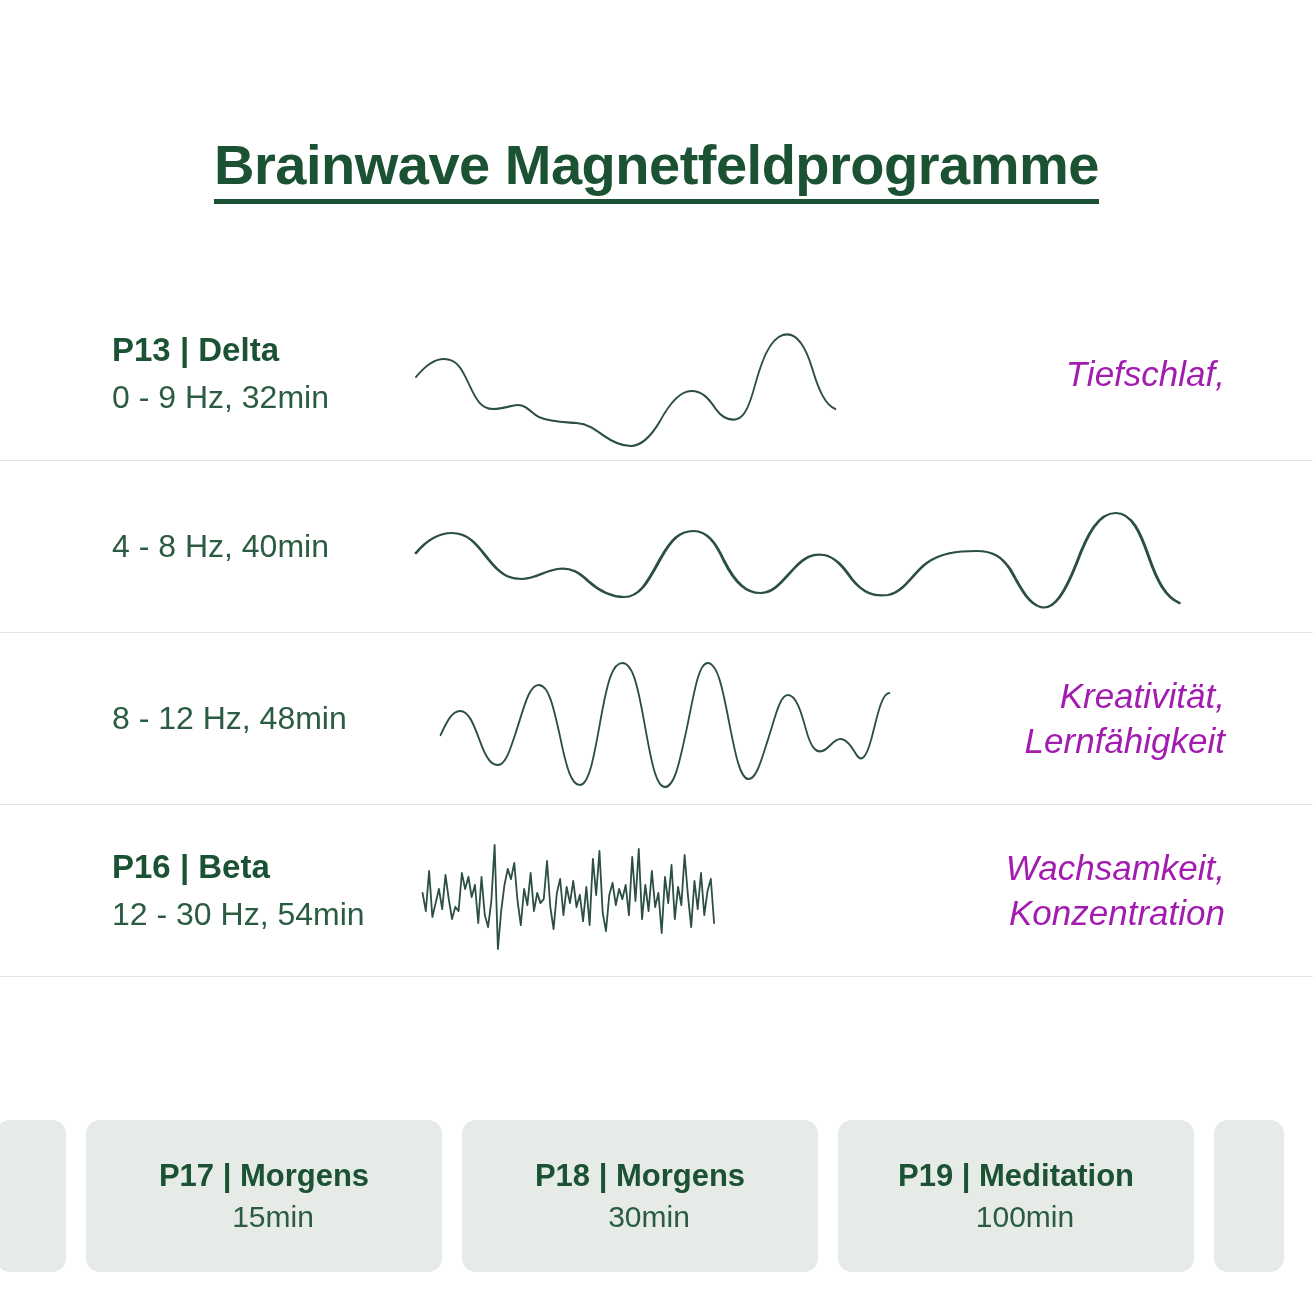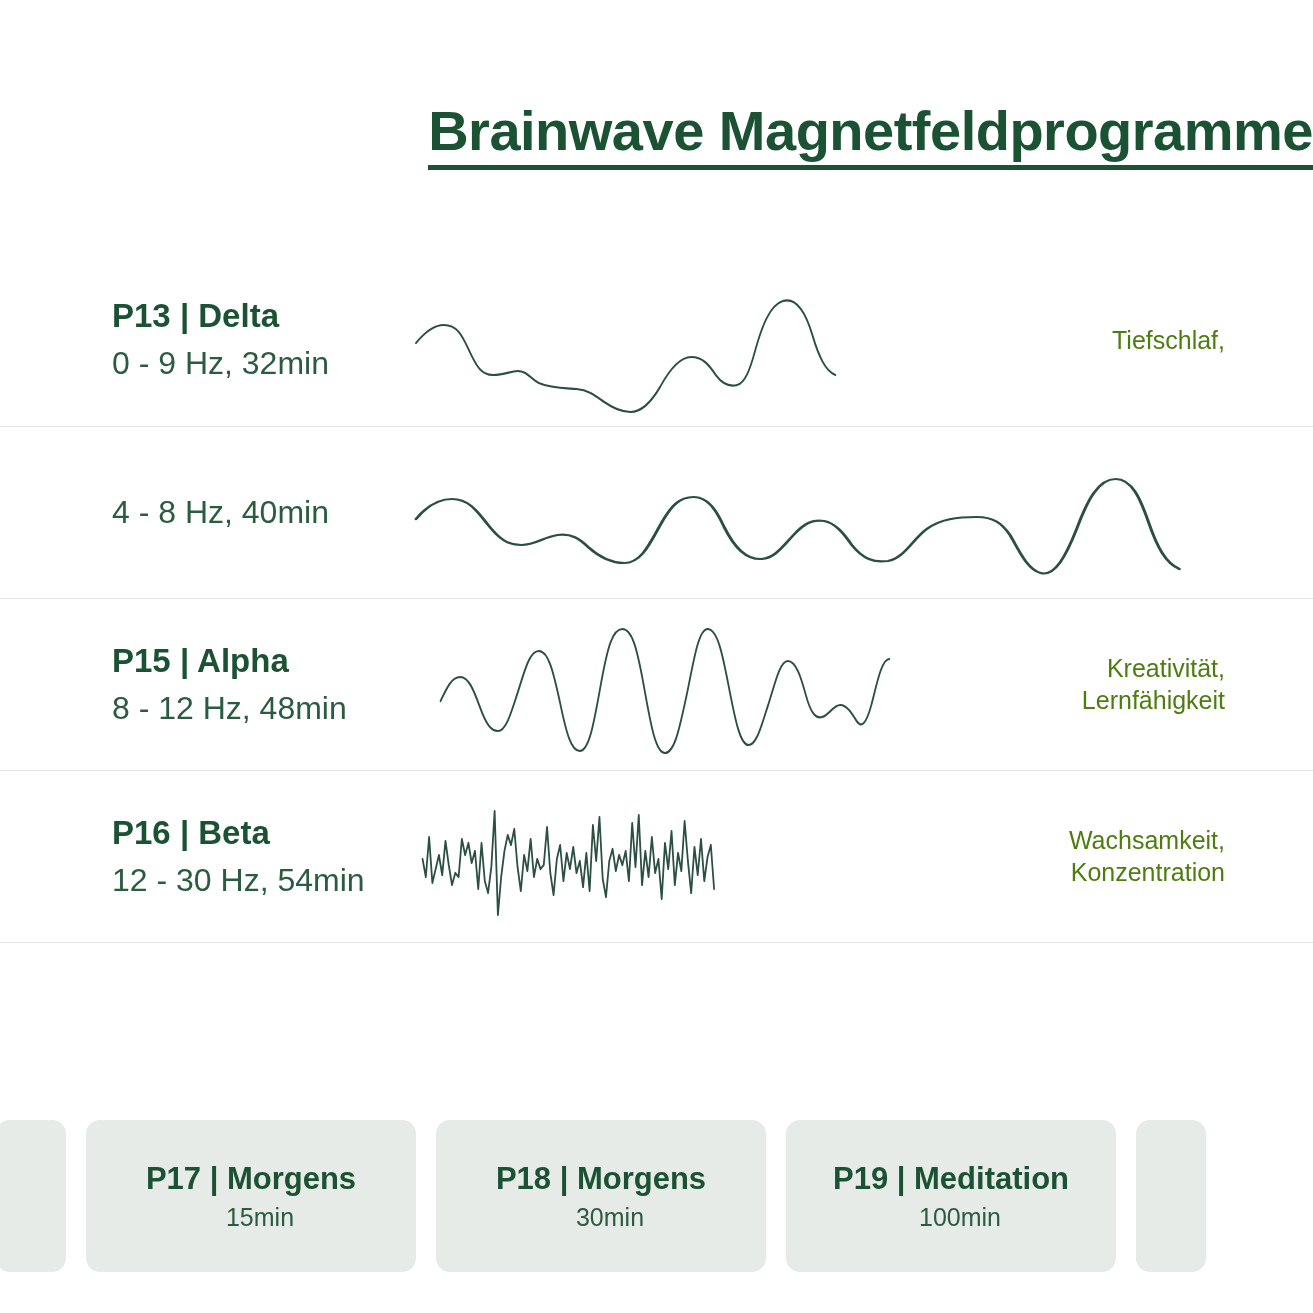--- a/index.html
+++ b/index.html
@@ -12,22 +12,22 @@
     height: 1313px;
     overflow: hidden;
     font-family: "Liberation Sans", sans-serif;
     color: #1e4d33;
     position: relative;
   }
 
   
   .title-wrap {
     width: 100%;
-    text-align: right;
-    padding-top: 62px;
+    text-align: center;
+    padding-top: 96px;
     box-sizing: border-box;
   }
   .title {
     display: inline-block;
     font-size: 56px;
     font-weight: bold;
     color: #1b5233;
     letter-spacing: -0.5px;
     line-height: 1.12;
     border-bottom: 5px solid #1b5233;
@@ -90,23 +90,24 @@
     stroke: #2b4f40;
     stroke-width: 2.2;
     stroke-linecap: round;
     stroke-linejoin: round;
   }
 
   .row-right {
     width: 330px;
     flex: 0 0 330px;
     text-align: right;
-    font-size: 25px;
+    font-size: 35px;
     line-height: 1.3;
-    color: #4d7c0f;
+    color: #a21caf;
+    font-style: italic;
   }
   .row-right .l2 { display: block; }
 
   
   .cards {
     position: absolute;
     left: 0;
     right: 0;
     top: 1120px;
     height: 152px;
@@ -117,37 +118,37 @@
     box-sizing: border-box;
   }
   .card {
     background: #e6ebe7;
     border-radius: 14px;
     display: flex;
     flex-direction: column;
     align-items: center;
     justify-content: center;
     flex: 0 0 auto;
-    width: 330px;
+    width: 356px;
     box-sizing: border-box;
   }
   .card-edge {
     width: 70px;
     flex: 0 0 70px;
   }
   .card-edge.left  { margin-left: -4px; }
   .card-title {
     font-size: 31px;
     font-weight: bold;
     color: #1b5233;
     white-space: nowrap;
     margin-bottom: 6px;
   }
   .card-sub {
-    font-size: 25px;
+    font-size: 30px;
     font-weight: normal;
     color: #2b5c42;
     white-space: nowrap;
     margin-left: 18px;
   }
 </style>
 </head>
 <body>
 
 <div class="title-wrap">
@@ -194,21 +195,20 @@
                  C352,121 358,102 368,92 C378,82 390,80 404,80
                  C416,80 422,86 428,98 C434,112 440,132 450,136
                  C460,140 468,120 476,92 C484,62 492,42 504,42
                  C516,42 522,62 528,86 C534,110 540,126 550,132"></path>
       </svg>
     </div>
   </div>
 
   <div class="row">
     <div class="row-left">
-      <div class="row-name">P15 | Alpha</div>
       <div class="row-meta">8 - 12 Hz, 48min</div>
     </div>
     <div class="row-wave">
       <svg viewBox="0 0 580 150" preserveAspectRatio="none">
         <path d="M30,92 C38,78 44,68 54,68 C64,68 70,80 78,98
                  C86,116 92,122 100,122 C110,122 116,104 124,84
                  C132,64 138,42 150,42 C162,42 168,64 176,94
                  C184,126 190,142 200,142 C212,142 218,110 226,74
                  C234,38 240,20 252,20 C264,20 270,40 278,76
                  C286,112 292,144 304,144 C316,144 322,118 330,88

